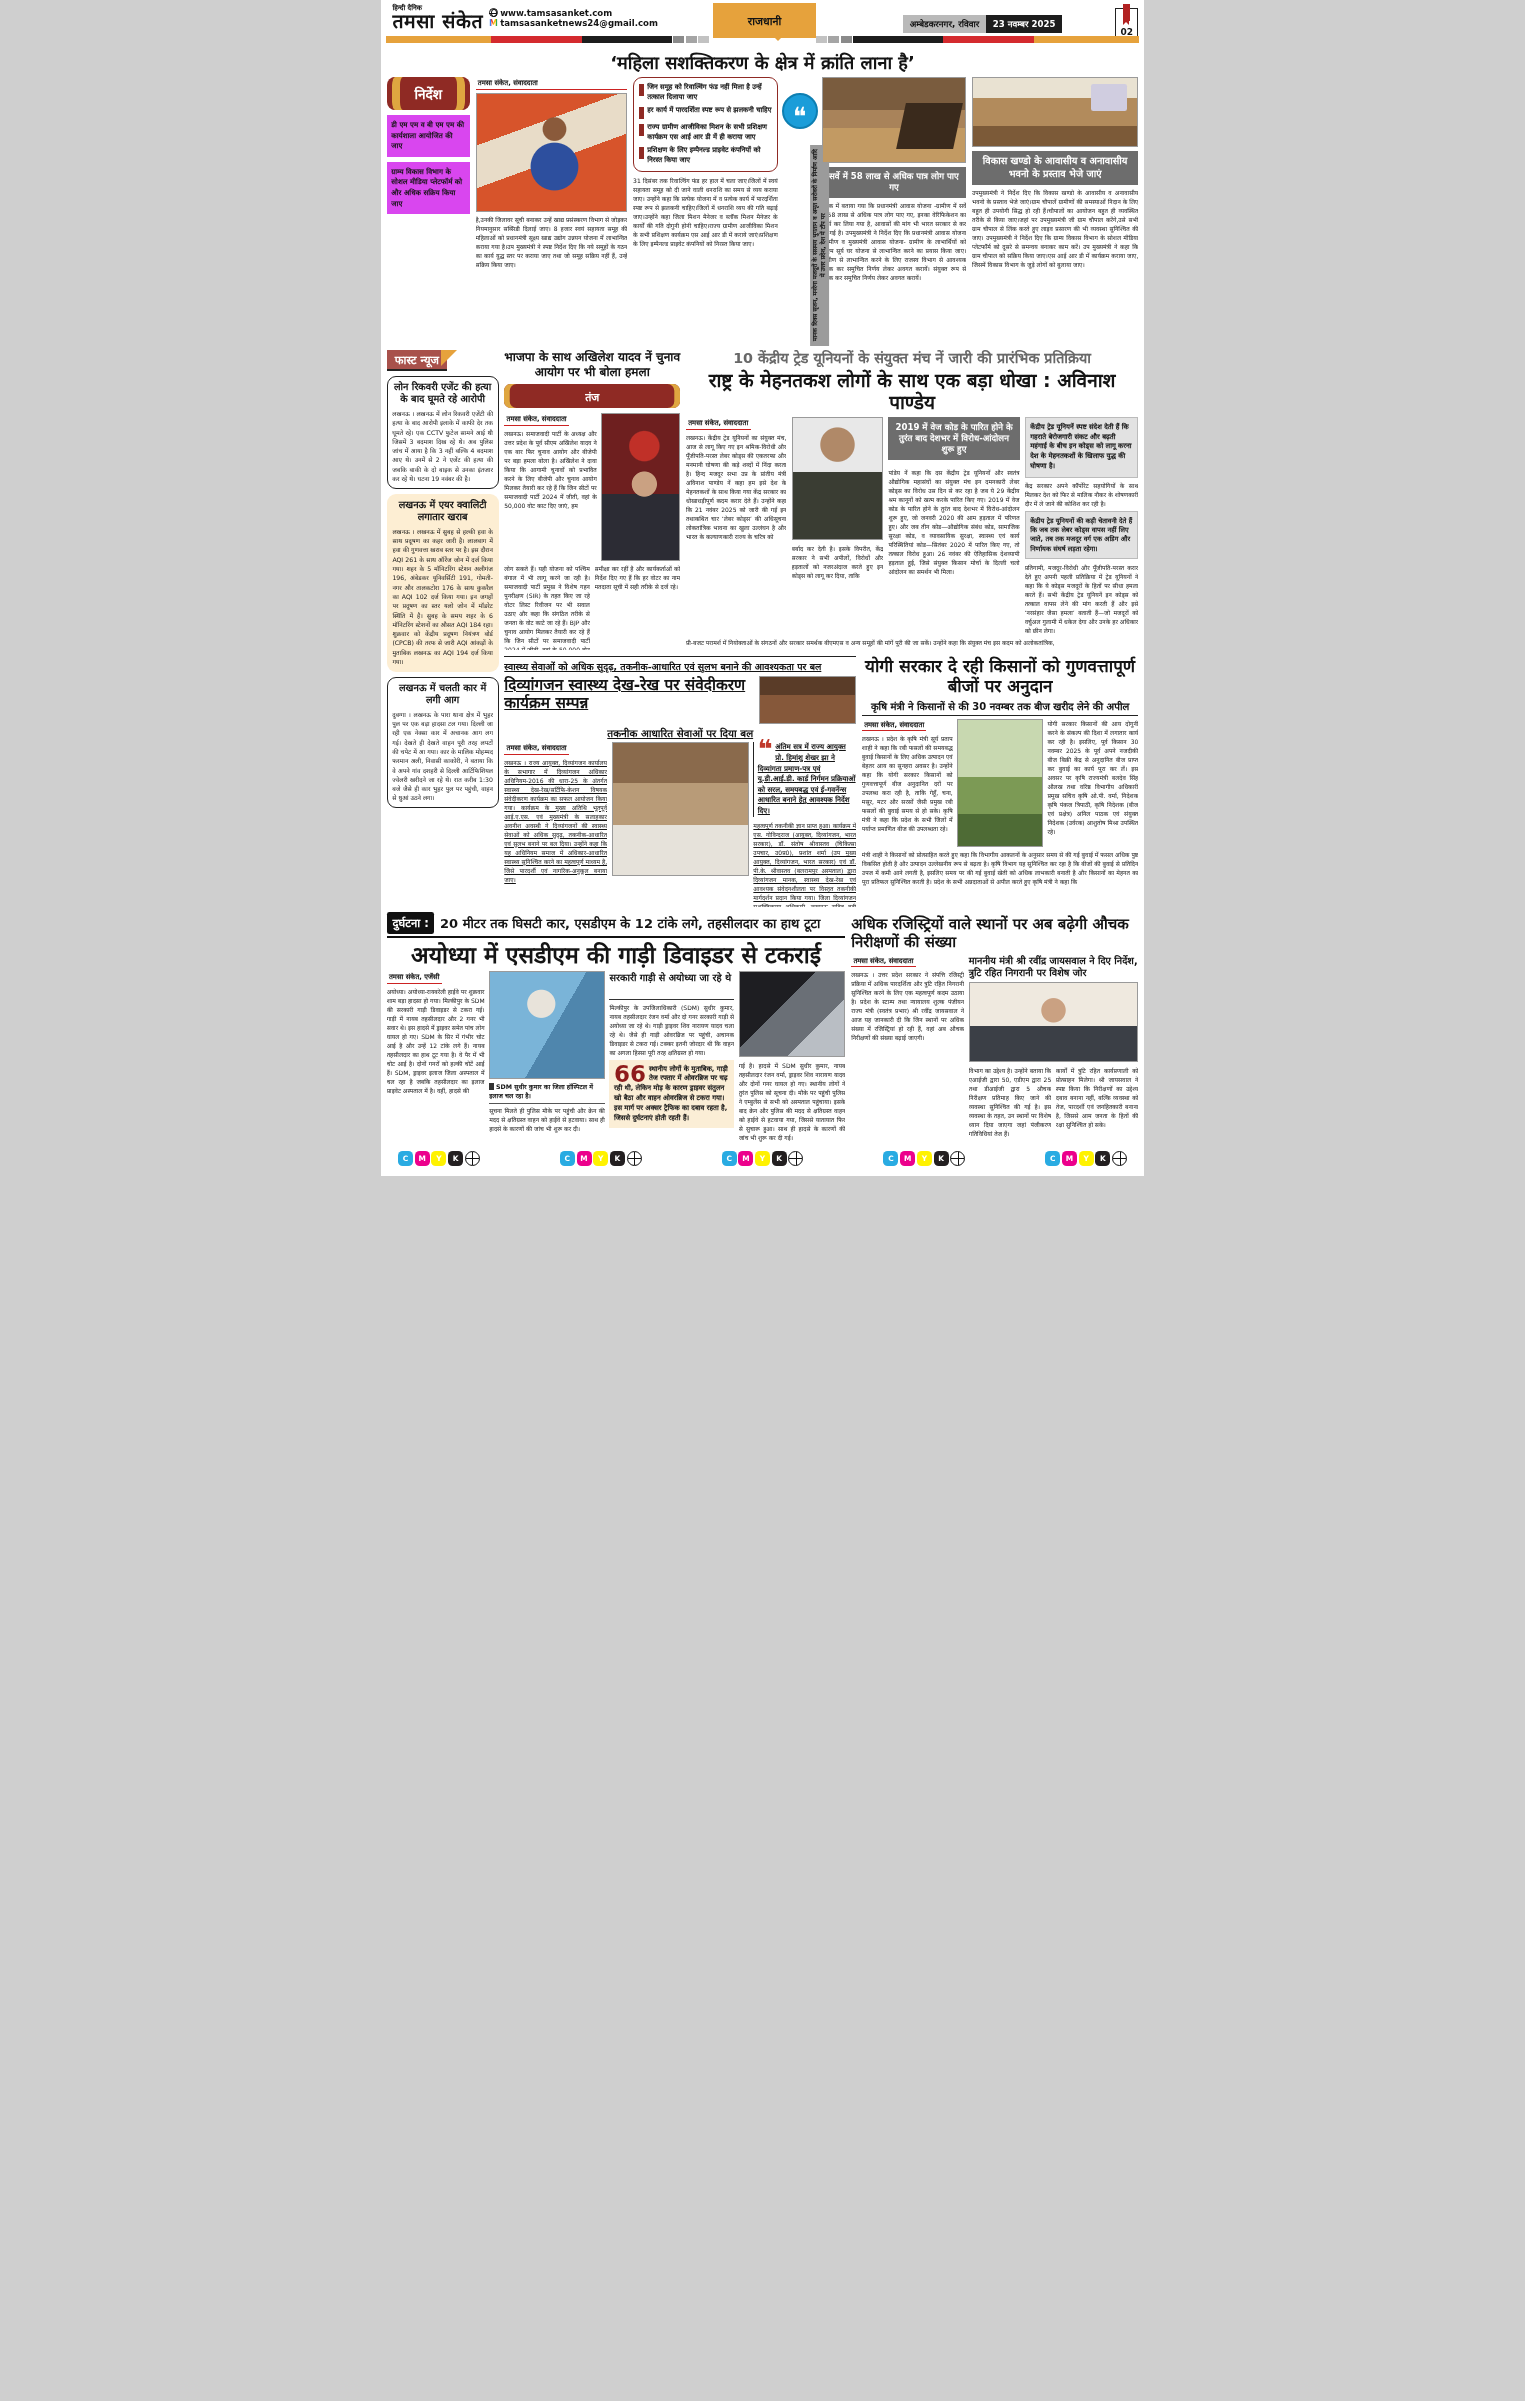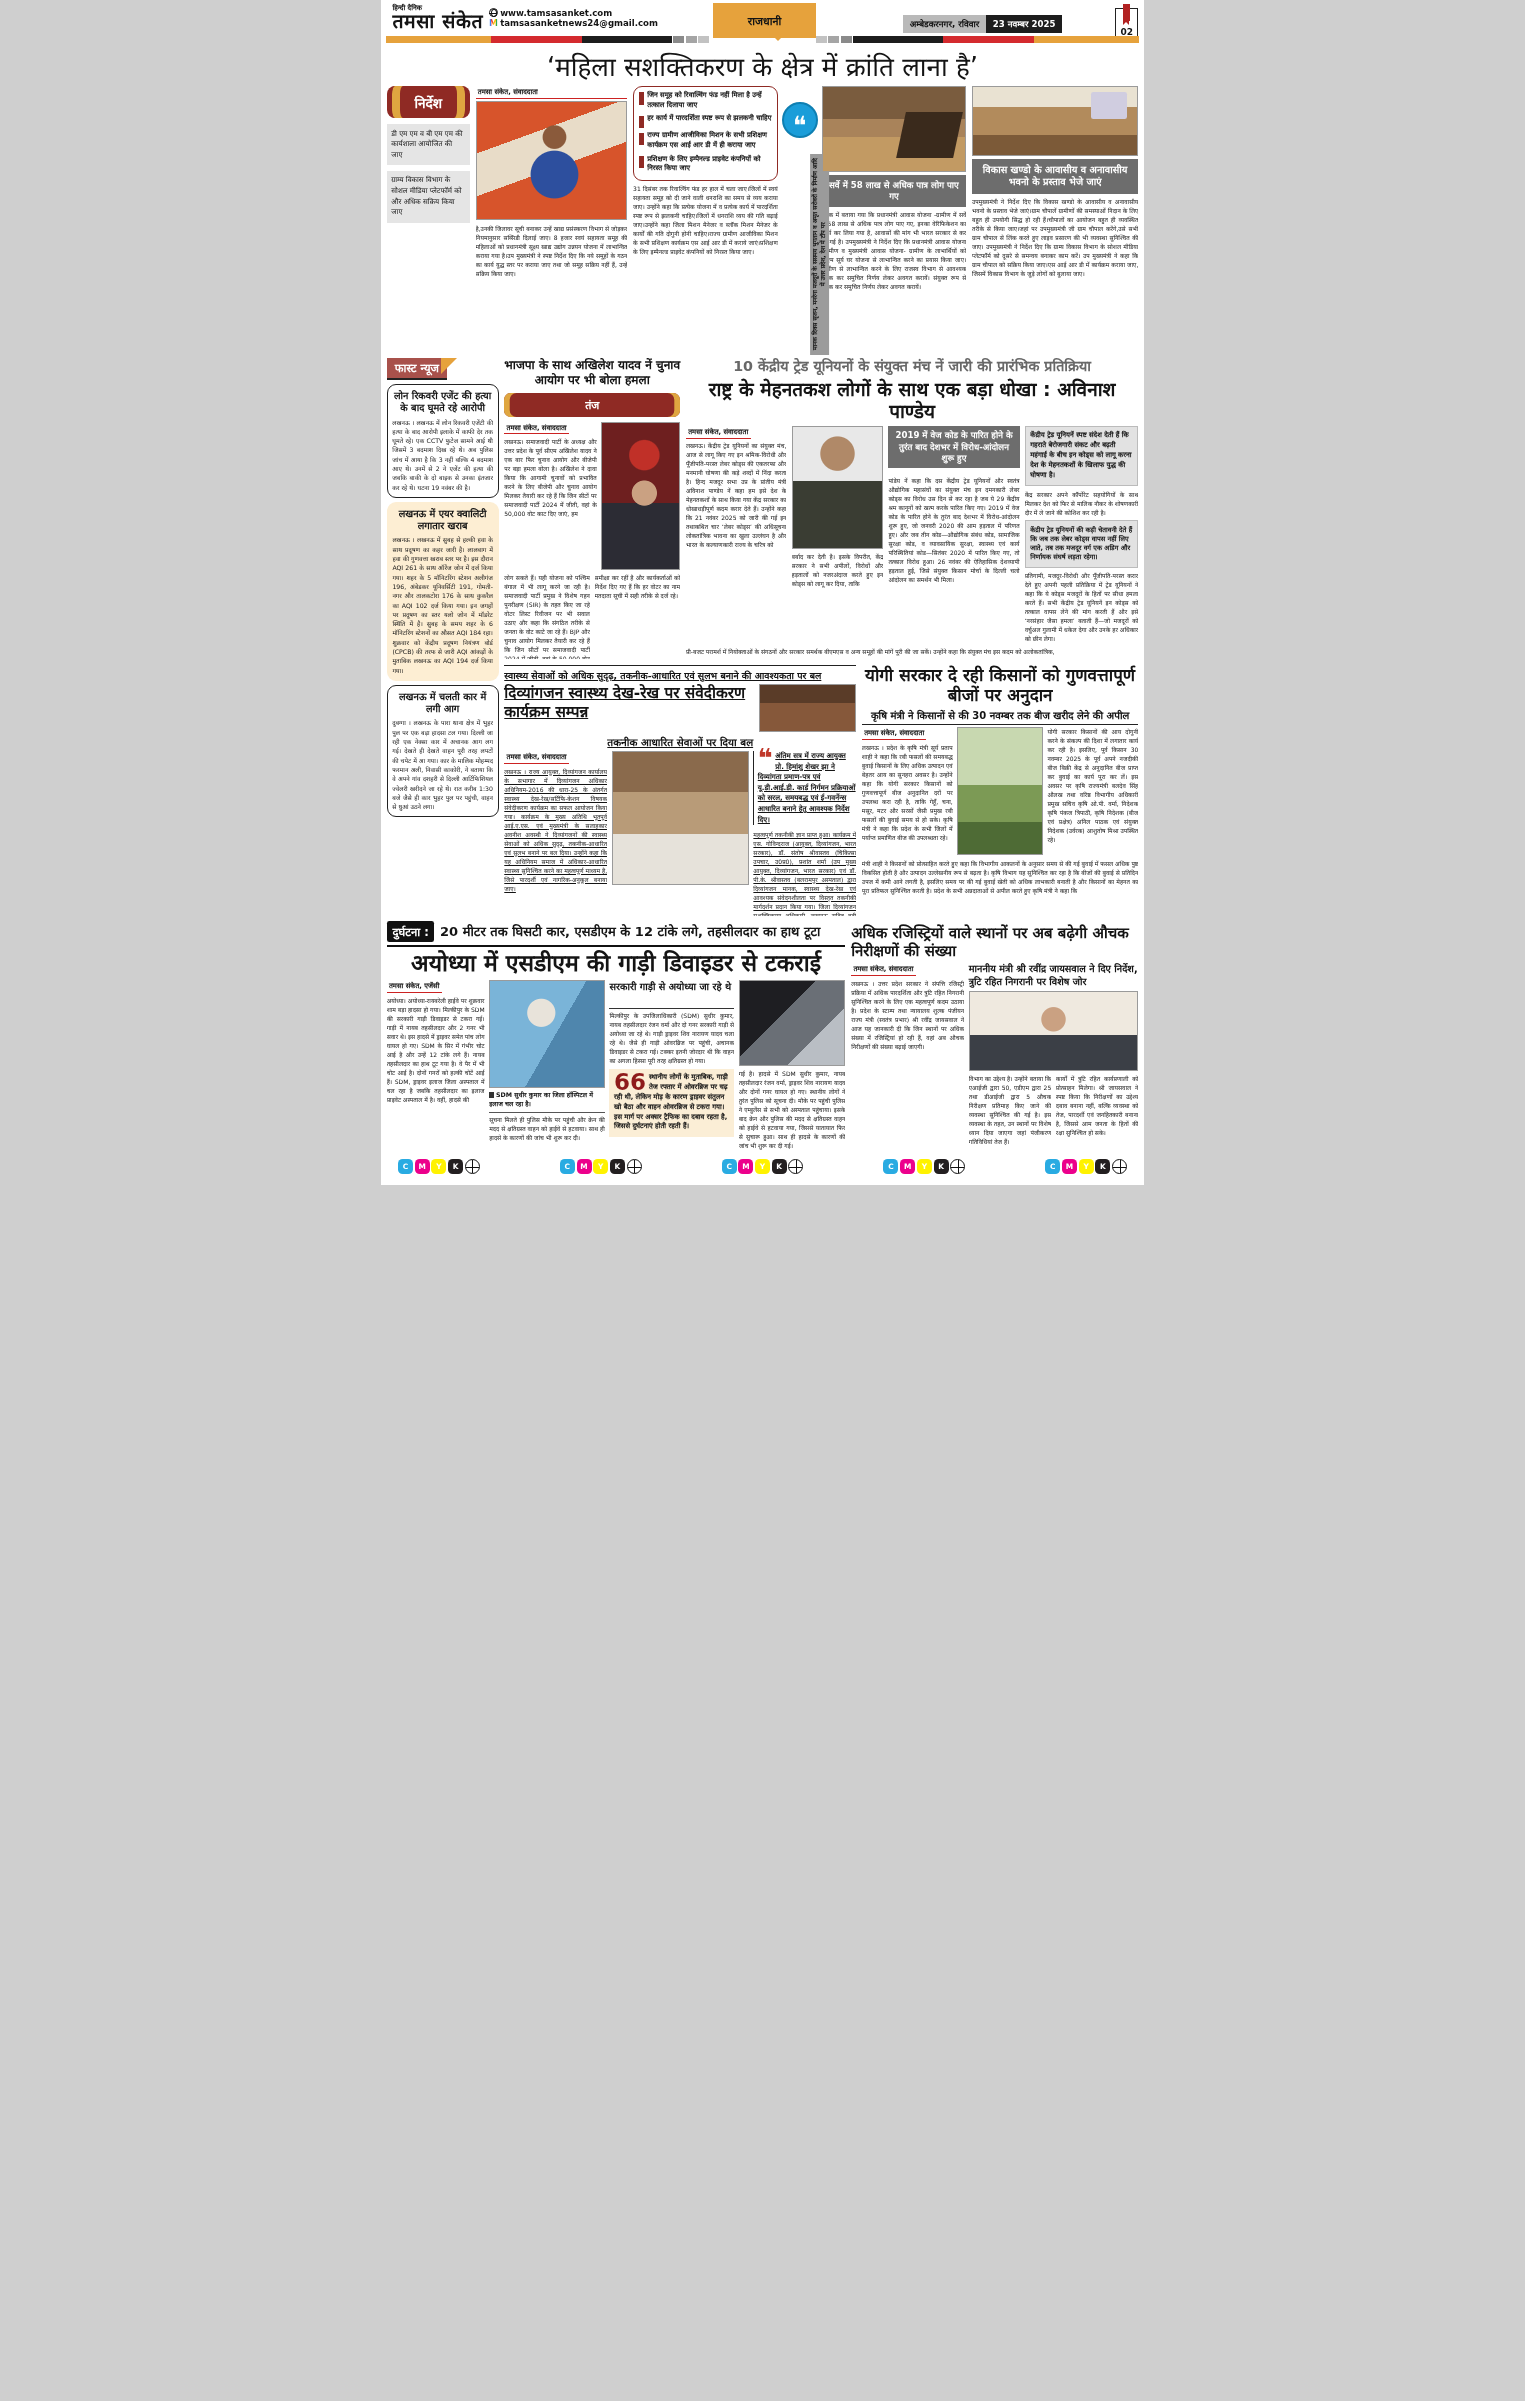--- a/index.html
+++ b/index.html
@@ -22,32 +22,32 @@
   .datebar{position:absolute;top:15px;left:522px;display:flex;}
   .citybox{background:#b9b9b9;color:#111;font-weight:800;font-size:8.6px;padding:2.9px 6.8px;}
   .datebox{background:#1d1d1d;color:#fff;font-weight:800;font-size:8.6px;padding:2.9px 6.8px;}
   .pageno{position:absolute;top:8px;right:5.7px;width:23px;height:30px;border:1.1px solid #222;background:#fff;display:flex;align-items:flex-end;justify-content:center;font-weight:800;font-size:9px;}
   .pageno .ribbon{position:absolute;top:-4.6px;left:50%;width:6.8px;height:17px;margin-left:-3.4px;background:#b22222;}
   .pageno .ribbon:after{content:"";position:absolute;bottom:-3.4px;left:0;border:3.4px solid #b22222;border-bottom-color:transparent;}
   .colorbar{position:absolute;left:4.6px;right:4.6px;top:36px;height:6.8px;display:flex;}
   .cb{height:100%;}
   
   .kicker{font-size:11.4px;font-weight:800;padding:4.6px 5.7px 1.1px;}
-  .bigheadline{font-size:26px;font-weight:400;text-align:center;line-height:1.08;margin:1.1px 4.6px 4.6px;}
+  .bigheadline{font-size:18px;font-weight:700;text-align:center;line-height:1.08;margin:1.1px 4.6px 4.6px;}
   .byline{font-weight:800;font-size:6.8px;border-bottom:1.7px solid #c22;display:inline-block;padding:0 2.3px 1.7px;margin:1.1px 0 2.9px;}
   .body{font-size:6px;line-height:1.5;text-align:justify;overflow:hidden;}
   .graybox{background:#6d6d6d;color:#fff;font-weight:800;text-align:center;padding:4.6px 3.4px;line-height:1.3;}
   .cream{background:#fdeed3;}
   .ph{position:relative;overflow:hidden;border:0.6px solid #9a9a9a;}
   h1,h2,h3,h4{margin:0;}
   
   .lead-grid{display:flex;gap:5.7px;padding:0 5.7px;height:269px;}
   .colA{width:11.5%;}
   .nirdesh{background:#8f2a24;color:#fff;font-size:13.7px;font-weight:800;text-align:center;border-radius:8px;padding:6.8px 0;position:relative;border-left:5.7px solid #8f2a24;border-right:5.7px solid #8f2a24;box-shadow:inset 8px 0 0 #dfa640,inset -8px 0 0 #dfa640;}
-  .cream-note{background:#e5e5e5;font-weight:400;font-size:7.1px;padding:4.6px;margin-top:5.7px;line-height:1.5;}
+  .cream-note{background:#d946ef;font-weight:700;font-size:7.1px;padding:4.6px;margin-top:5.7px;line-height:1.5;}
   .colB{width:21%;display:flex;flex-direction:column;}
   .ph-dycm{height:119px;background:
      radial-gradient(circle at 52% 30%,#8a5a3b 0 10%,transparent 11%),
      radial-gradient(circle at 52% 62%,#2d4f9e 0 22%,transparent 23%),
      linear-gradient(160deg,#d7542b 0 30%,#e8dcc8 30% 55%,#d7542b 55% 100%);}
   .colC{width:20%;}
   .bulletbox{border:1.7px solid #8f2a24;border-radius:9px;padding:4.6px 4.6px 2.3px;margin-bottom:3.4px;}
   .bullet{display:flex;gap:3.4px;font-weight:800;font-size:6.8px;line-height:1.45;margin-bottom:3.4px;}
   .bullet .sq{flex:0 0 5.1px;width:5.1px;height:12.5px;background:#8f2a24;margin-top:1.1px;}
   .colD{width:4.5%;position:relative;}

